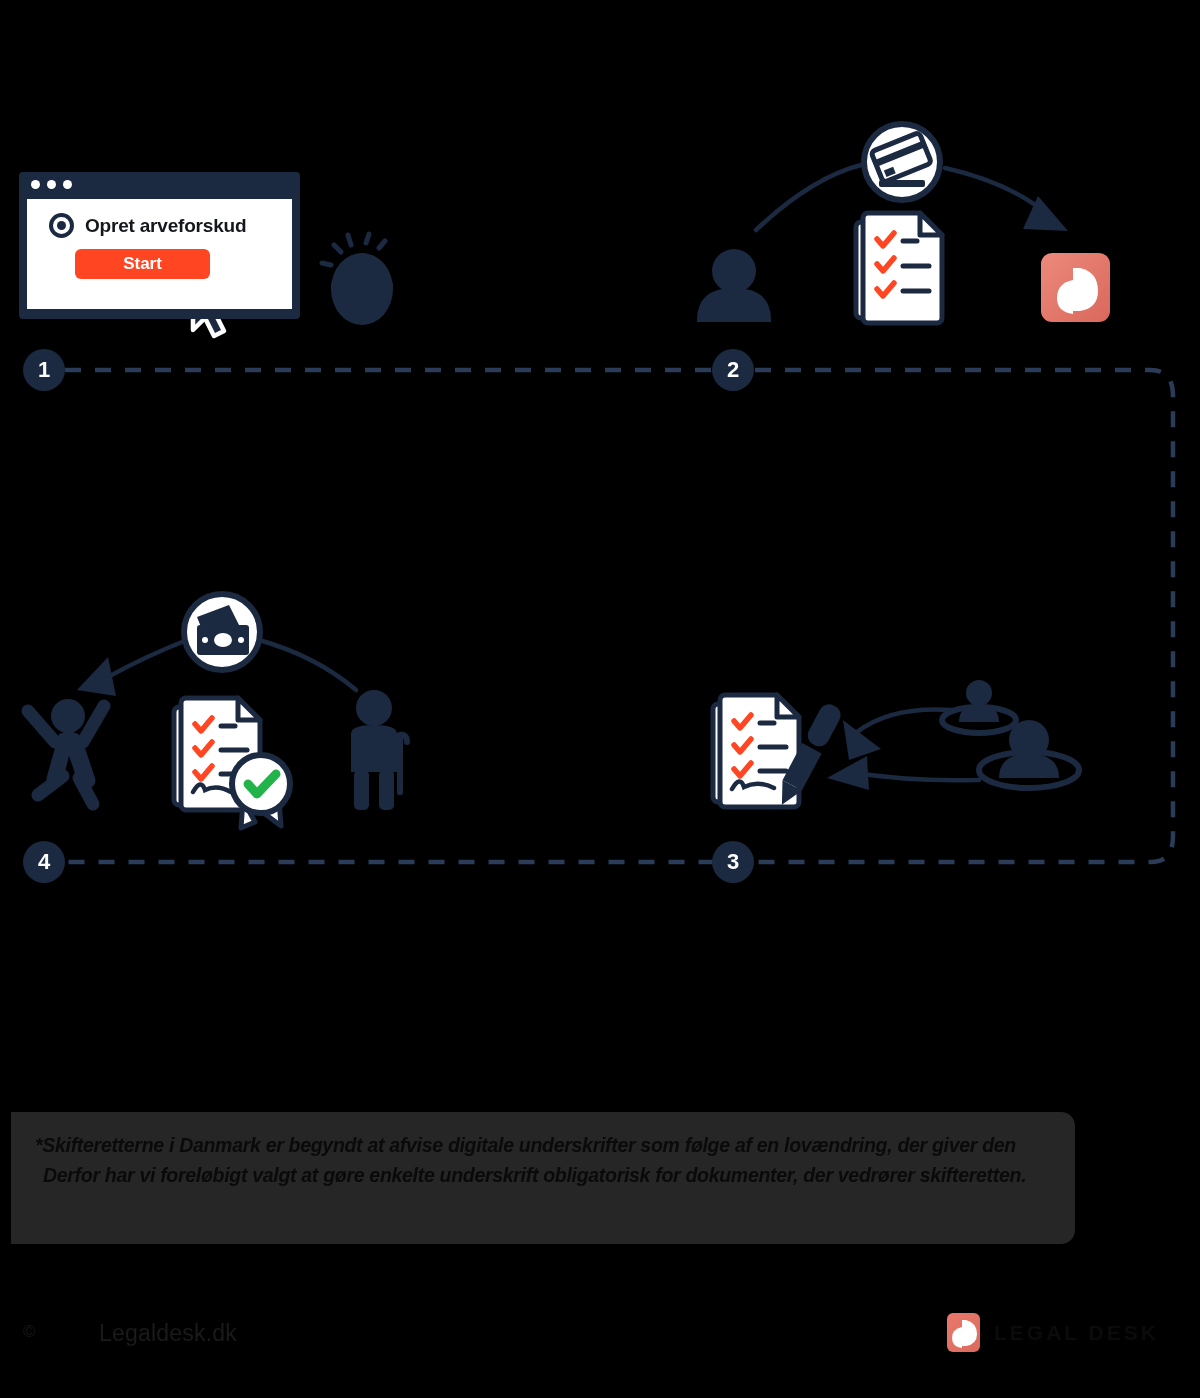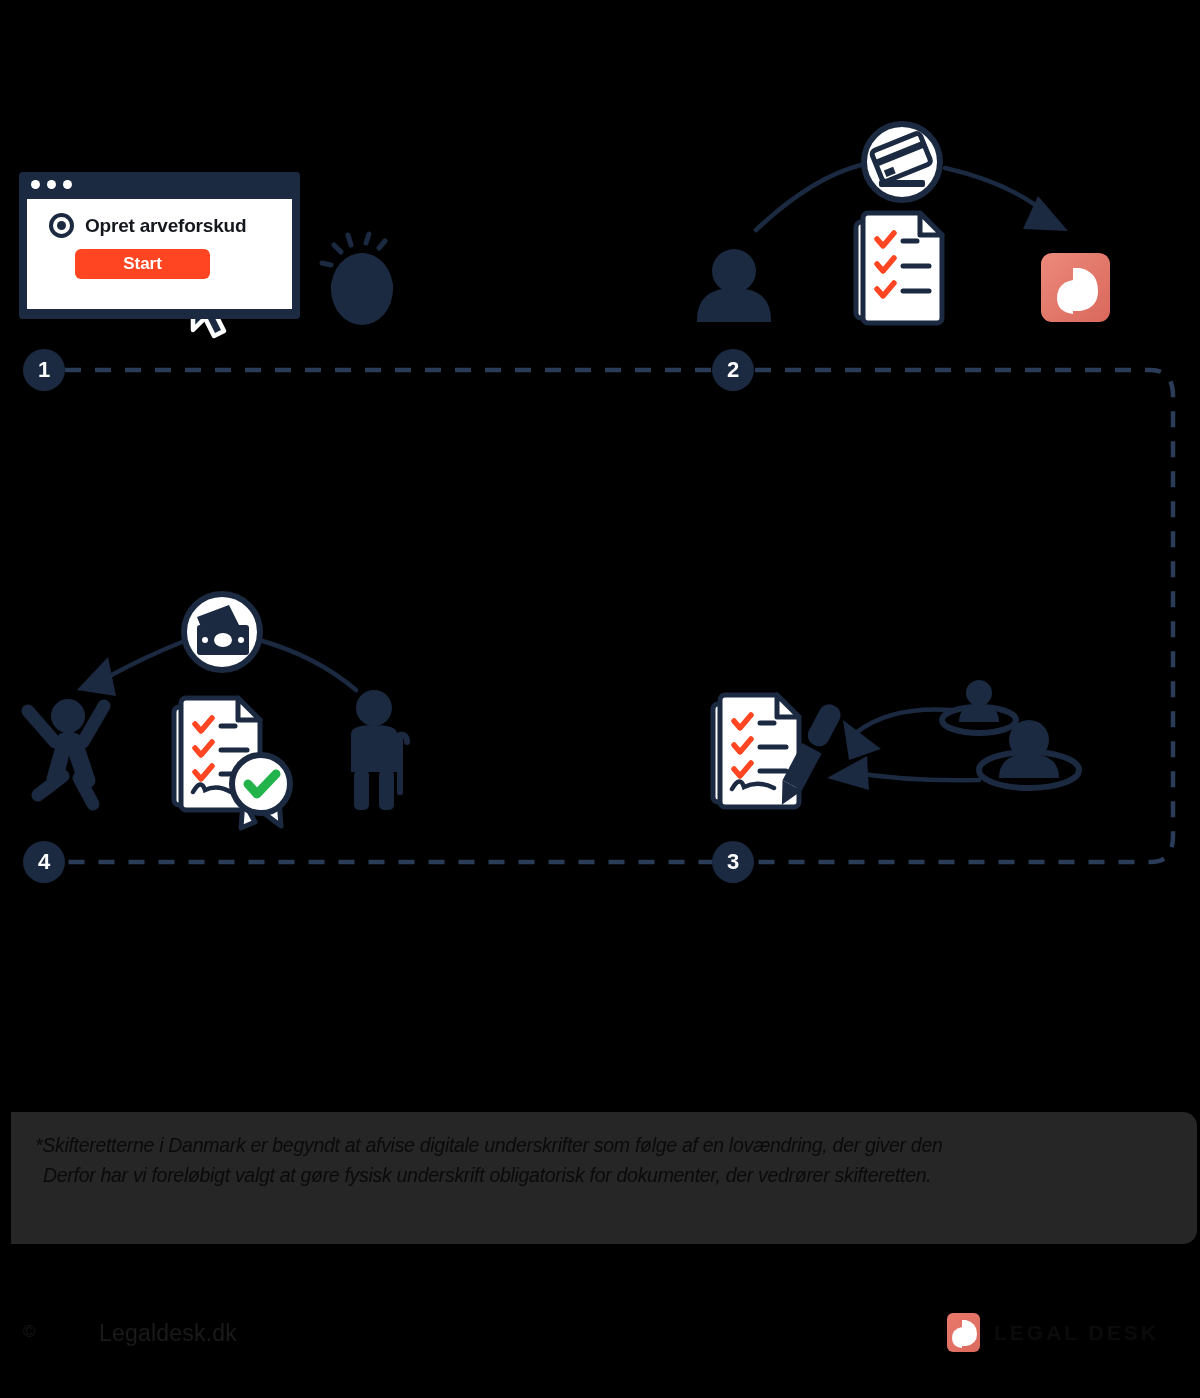--- a/index.html
+++ b/index.html
@@ -127,26 +127,27 @@
   #badge-1 { left: 12px;  top: 349px; }
   #badge-2 { left: 701px; top: 349px; }
   #badge-3 { left: 701px; top: 841px; }
   #badge-4 { left: 12px;  top: 841px; }
 
   
   .footnote {
     position: absolute;
     left: 0;
     top: 1112px;
-    width: 1186px;
+    width: 1064px;
     height: 132px;
     background: #262626;
     border-radius: 0 14px 14px 0;
     box-sizing: border-box;
     padding: 18px 20px 16px 24px;
+    font-weight: bold;
   }
   .footnote p {
     margin: 0;
     font-style: italic;
     font-size: 19.5px;
     line-height: 30px;
     color: #0a0a0a;
     letter-spacing: -0.3px;
     white-space: nowrap;
   }
@@ -396,21 +397,21 @@
     </div>
   </div>
 
   <div class="badge" id="badge-1">1</div>
   <div class="badge" id="badge-2">2</div>
   <div class="badge" id="badge-3">3</div>
   <div class="badge" id="badge-4">4</div>
 
   <div class="footnote">
     <p class="l1">*Skifteretterne i Danmark er begyndt at afvise digitale underskrifter som følge af en lovændring, der giver den</p>
-    <p class="l3">Derfor har vi foreløbigt valgt at gøre fysisk underskrift obligatorisk for dokumenter, der vedrører skifteretten.</p>
+    <p class="l3">Derfor har vi foreløbigt valgt at gøre enkelte underskrift obligatorisk for dokumenter, der vedrører skifteretten.</p>
   </div>
 
   <div class="footer-copy">©</div>
   <div class="footer-site">Legaldesk.dk</div>
   <div class="footer-brand">
     <span class="brand-mark">
       <svg viewBox="0 0 33 39" width="33" height="39">
         <path d="M19 7 q 11 3 11 14 q 0 10 -11 12 z" fill="#ffffff"></path>
         <path d="M15 14 q -10 2 -10 11 q 0 9 10 10 z" fill="#ffffff"></path>
         <rect x="15" y="7" width="4" height="26" fill="#ffffff"></rect>

